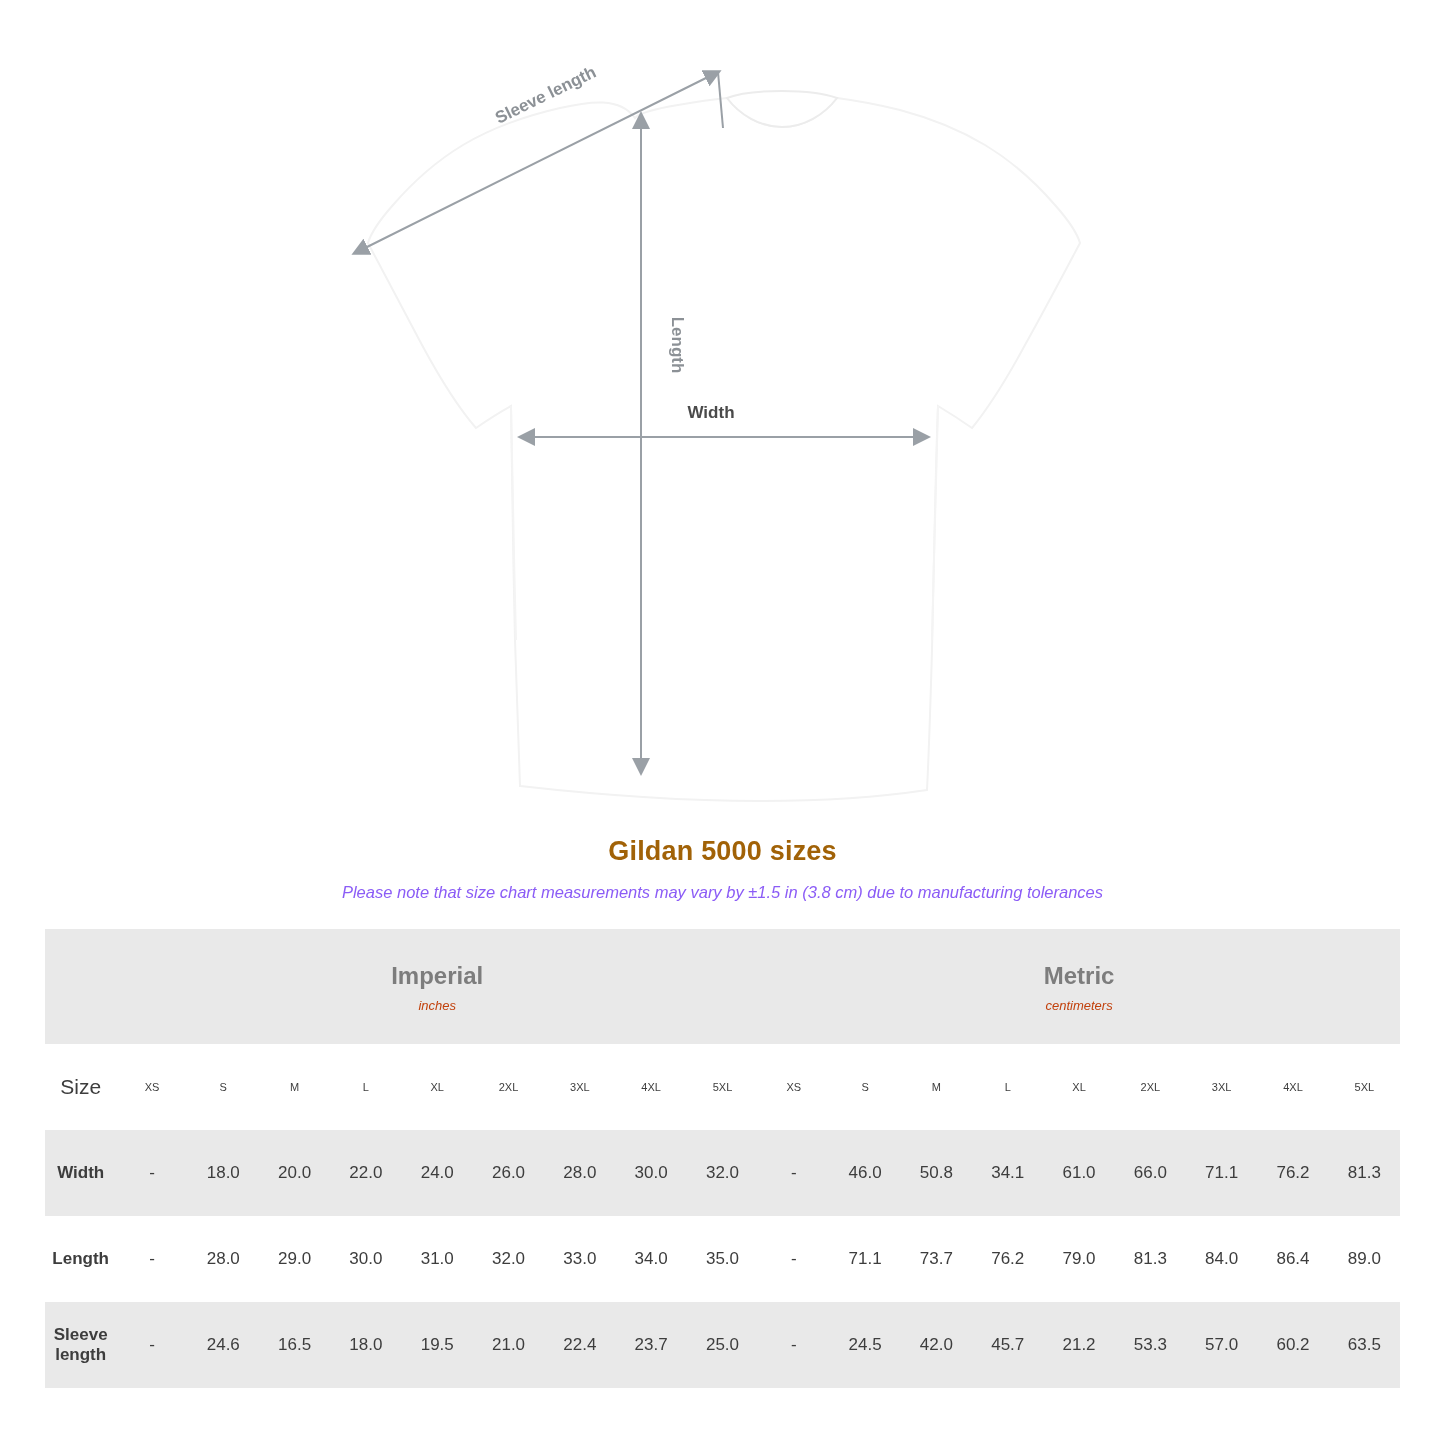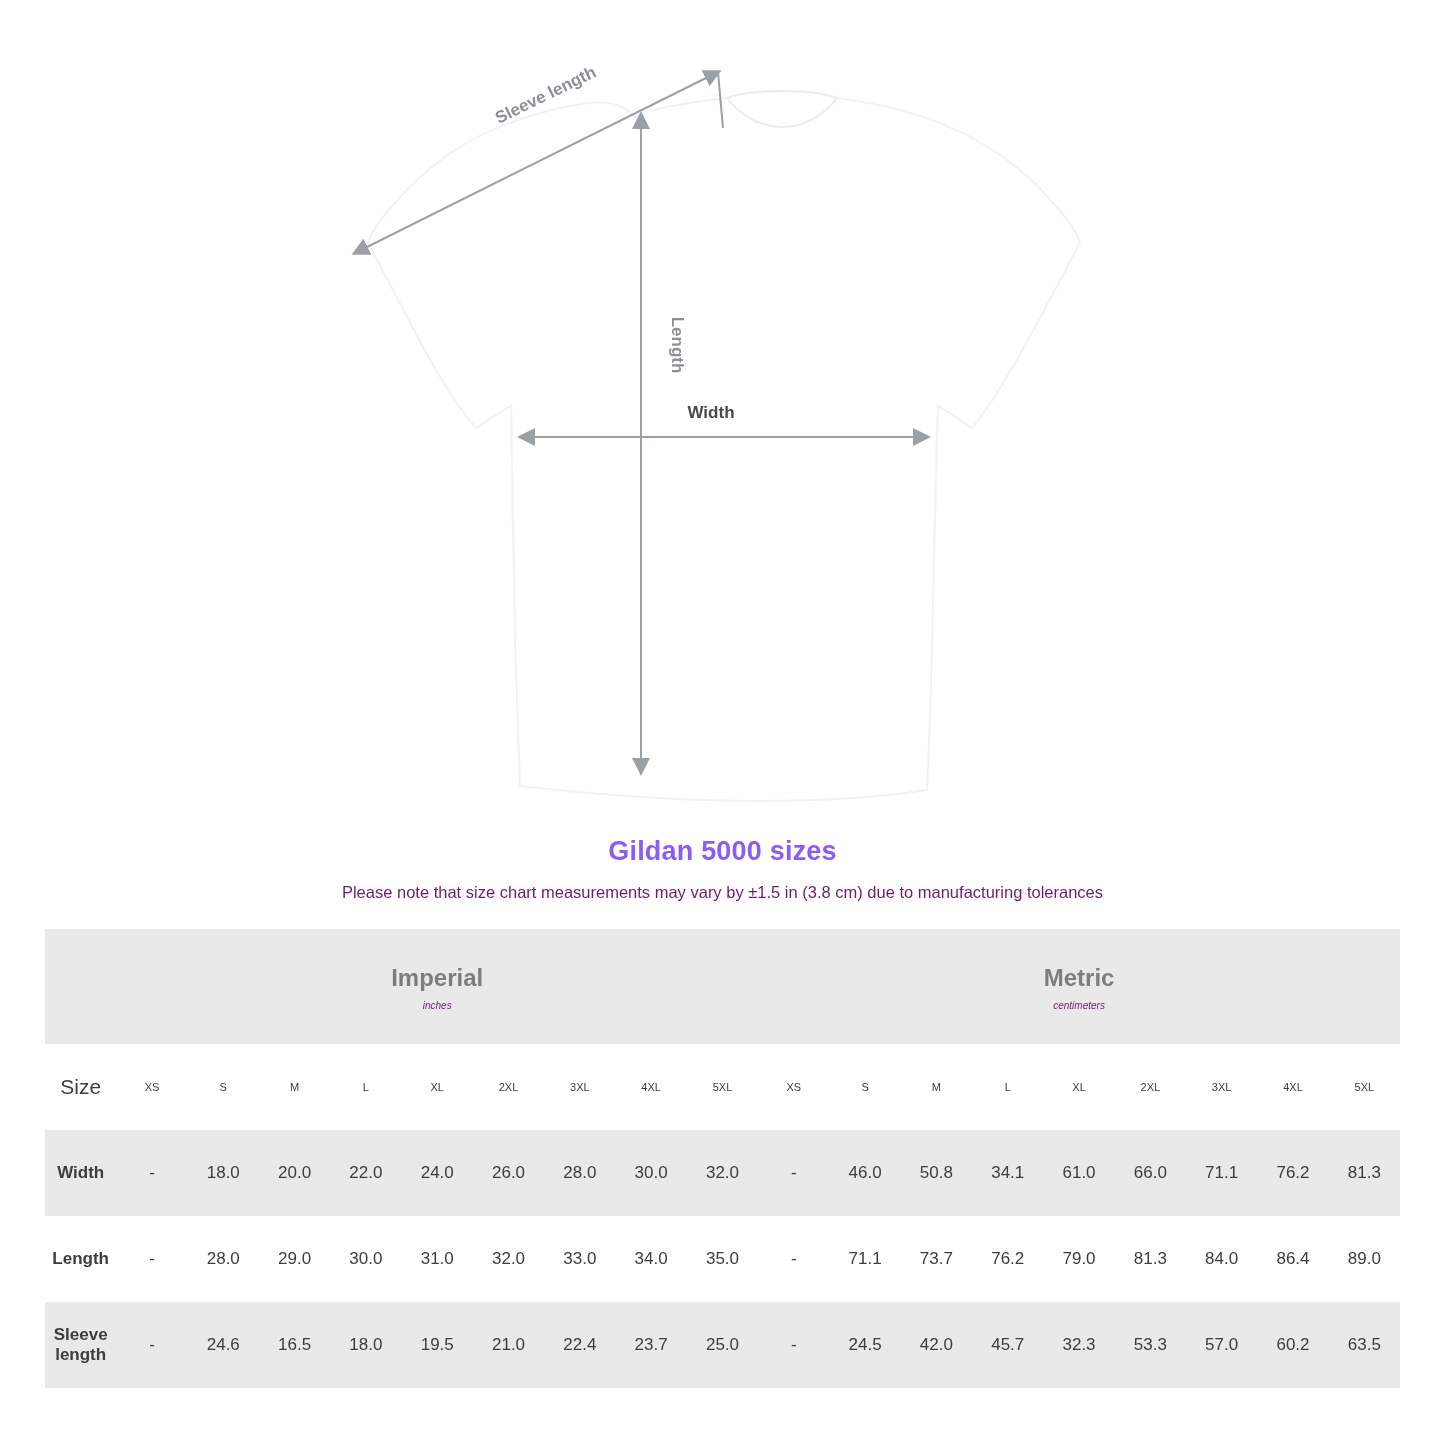--- a/index.html
+++ b/index.html
@@ -32,26 +32,27 @@
   }
 
   
   .title-block {
     text-align: center;
     margin-top: 6px;
   }
   .chart-title {
     font-size: 27px;
     font-weight: bold;
-    color: #8b5cf6;
+    color: #a16207;
     letter-spacing: 0.2px;
   }
   .chart-note {
     font-size: 16.5px;
-    color: #701a75;
+    font-style: italic;
+    color: #8b5cf6;
     margin-top: 16px;
   }
 
   
   .table-wrap {
     margin: 27px 45px 0 45px;
   }
   table.size-table {
     width: 100%;
     border-collapse: collapse;
@@ -68,23 +69,23 @@
     height: 113px;
     background: #e9e9e9;
   }
   .unit-title {
     font-size: 24px;
     font-weight: bold;
     color: #7d7d7d;
     line-height: 1.25;
   }
   .unit-sub {
-    font-size: 10px;
+    font-size: 13px;
     font-style: italic;
-    color: #701a75;
+    color: #c2410c;
     margin-top: 7px;
   }
 
   .head-row td {
     height: 84px;
     background: #ffffff;
     font-size: 11px;
     font-weight: bold;
     color: #3d3d3d;
   }
@@ -278,21 +279,21 @@
           <td class="cell">18.0</td>
           <td class="cell">19.5</td>
           <td class="cell">21.0</td>
           <td class="cell">22.4</td>
           <td class="cell">23.7</td>
           <td class="cell">25.0</td>
           <td class="cell">-</td>
           <td class="cell">24.5</td>
           <td class="cell">42.0</td>
           <td class="cell">45.7</td>
-          <td class="cell">32.3</td>
+          <td class="cell">21.2</td>
           <td class="cell">53.3</td>
           <td class="cell">57.0</td>
           <td class="cell">60.2</td>
           <td class="cell">63.5</td>
         </tr>
       </tbody>
     </table>
   </div>
 
 </div>

